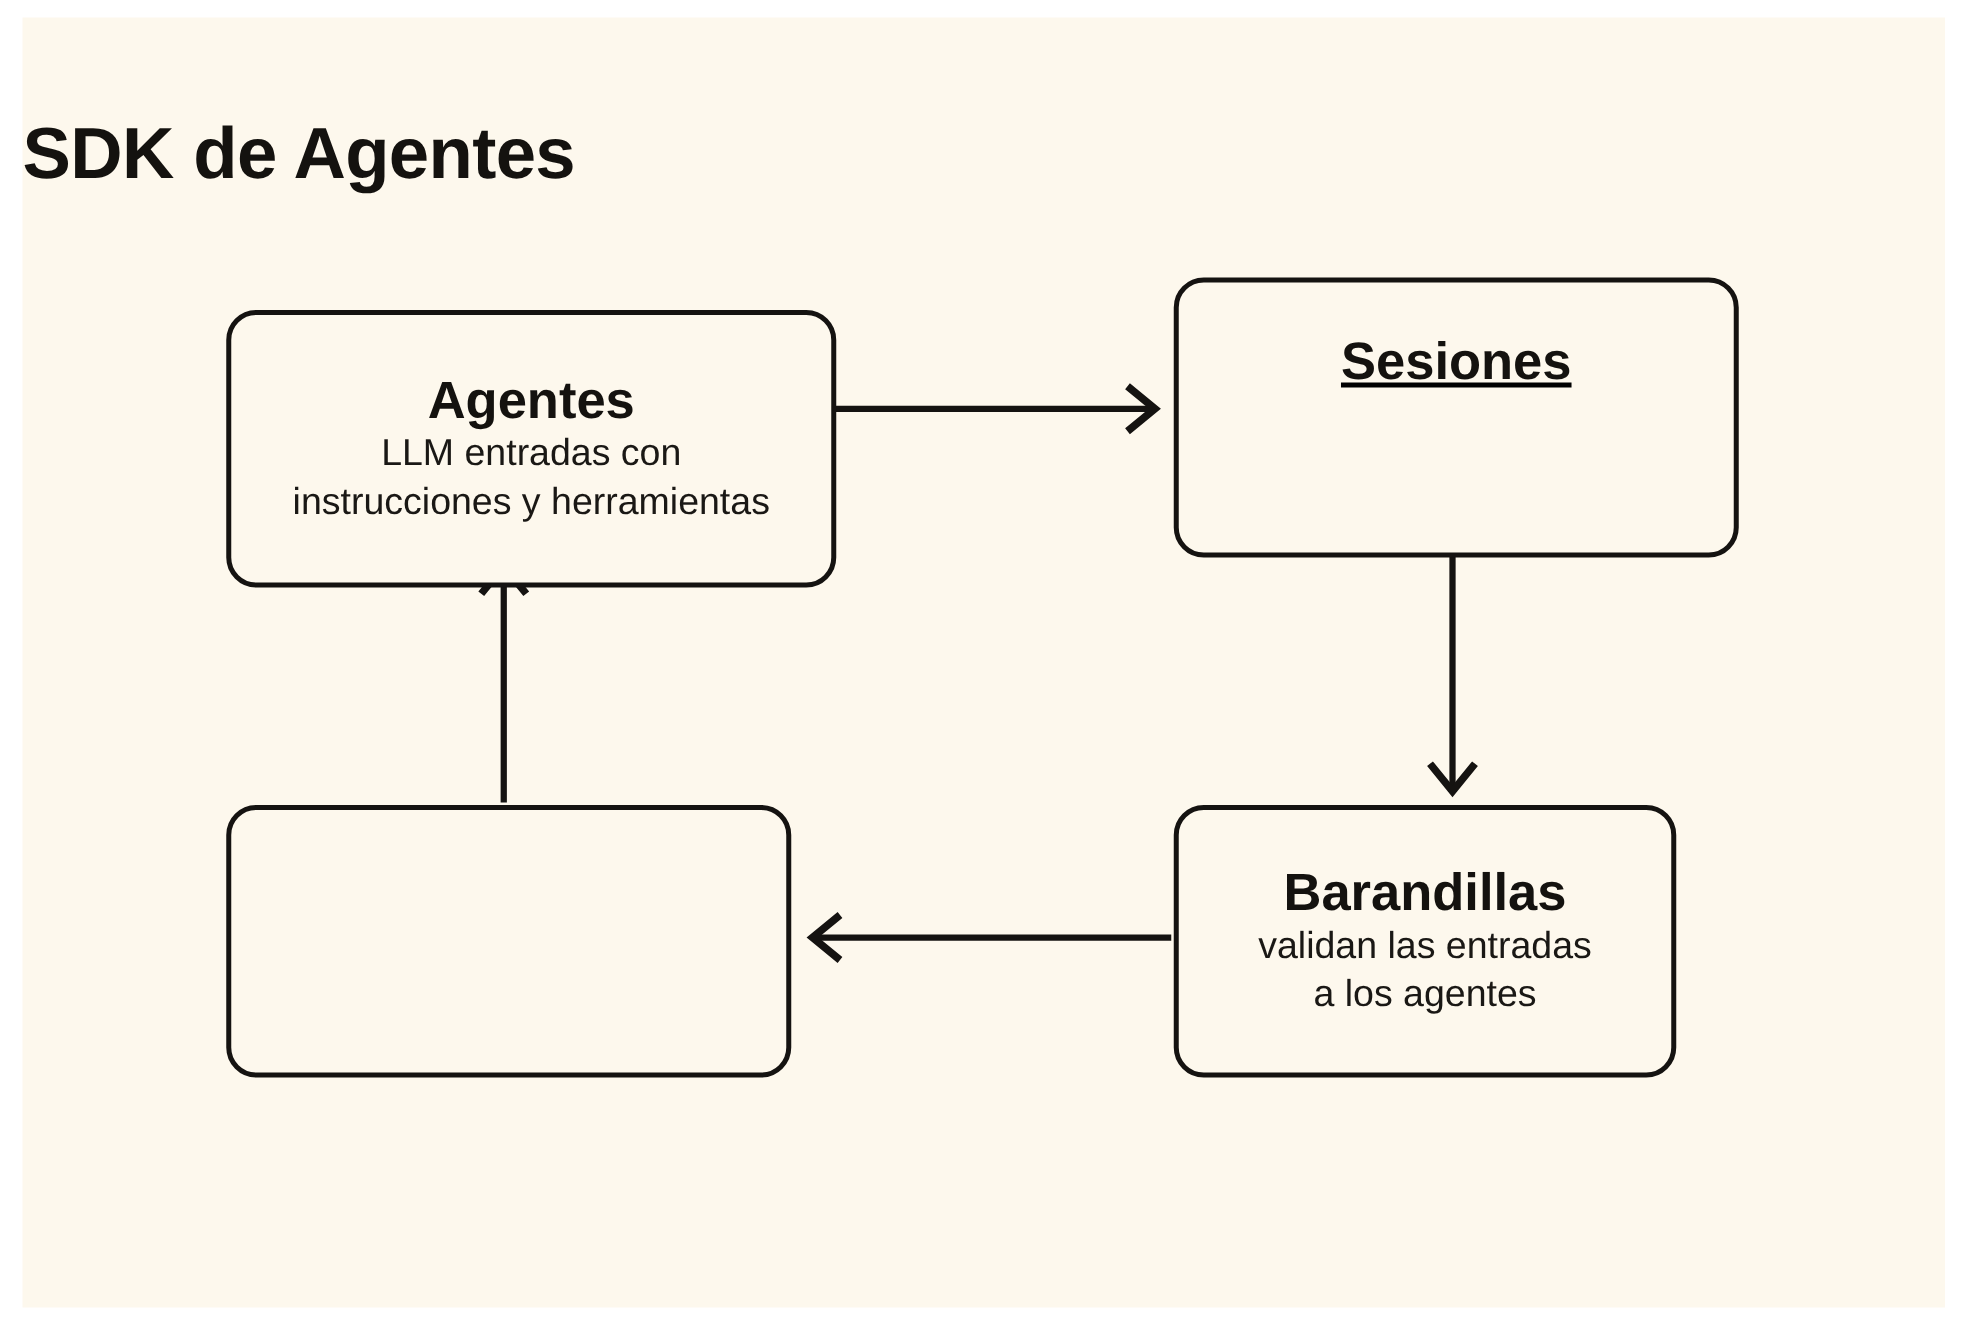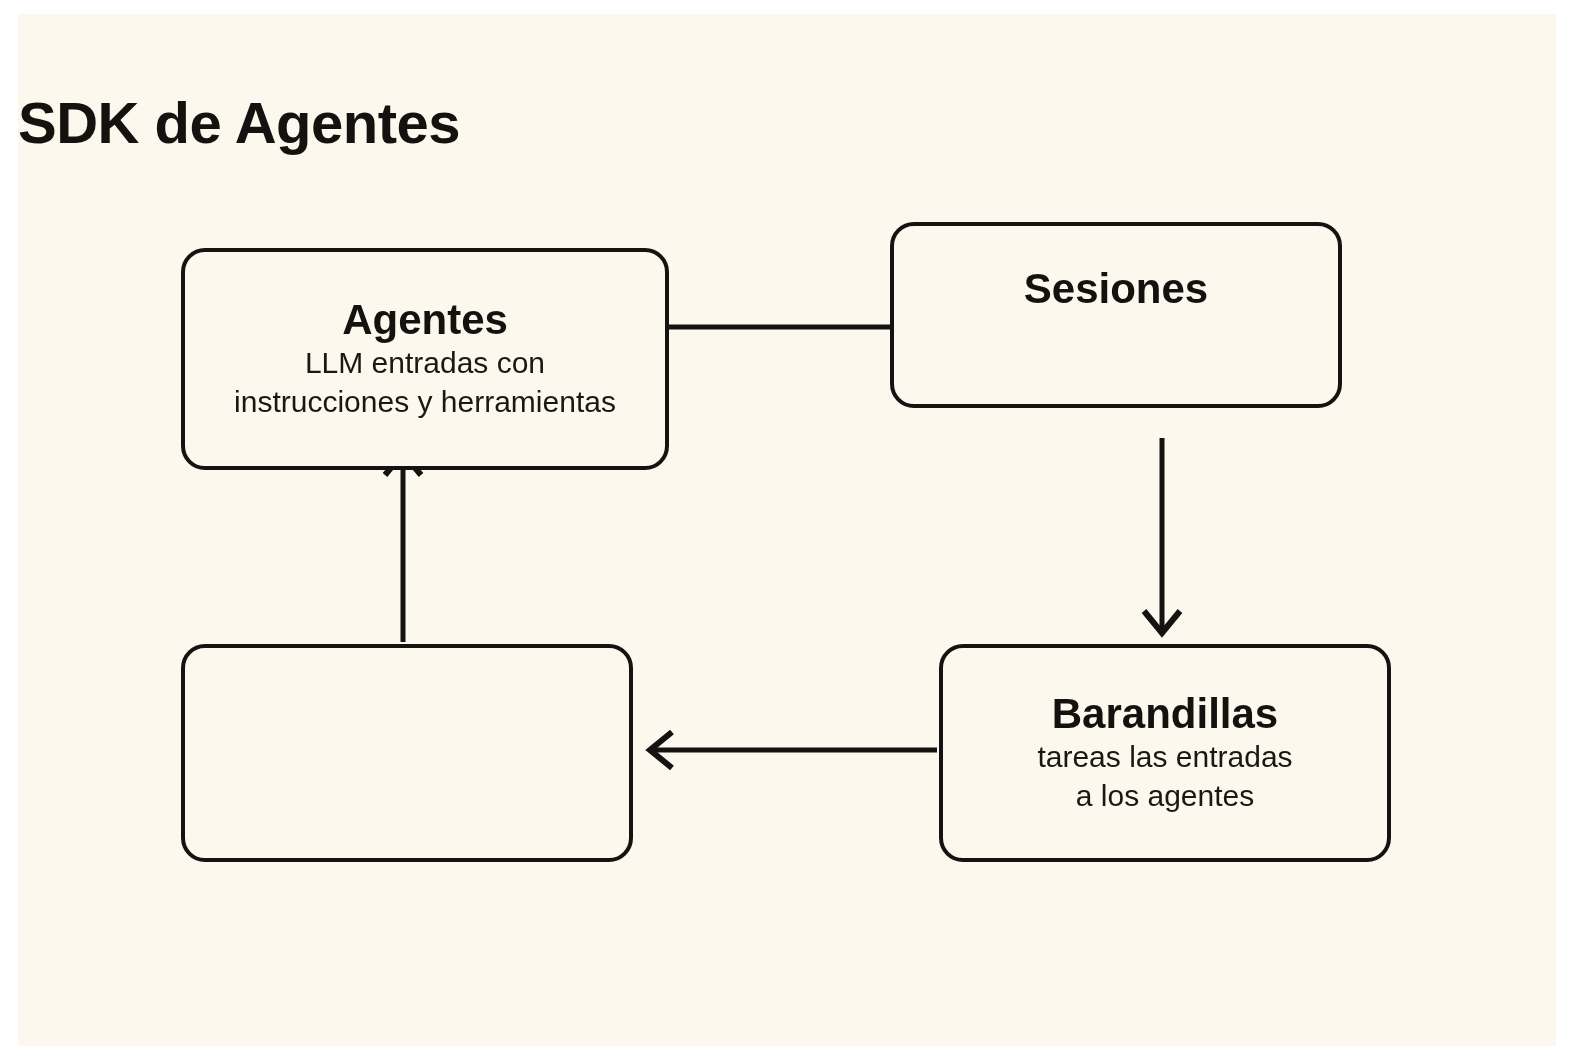--- a/index.html
+++ b/index.html
@@ -63,23 +63,23 @@
     font-size: 30px;
     font-weight: normal;
     color: #1a1815;
     line-height: 1.28;
     text-align: center;
     white-space: pre-line;
   }
 
   
   #box-agentes      { left: 163px; top: 208px; width: 488px;  height: 222px; margin-top: 26px; }
-  #box-sesiones     { left: 872px; top: 208px; width: 452px;  height: 186px; }
+  #box-sesiones     { left: 921px; top: 208px; width: 452px;  height: 224px; text-decoration: underline; }
   #box-transferencias { left: 163px; top: 630px; width: 452px; height: 218px; }
-  #box-barandillas  { left: 921px; top: 630px; width: 452px;  height: 218px; }
+  #box-barandillas  { left: 921px; top: 630px; width: 402px;  height: 218px; }
 
   
   #box-sesiones { justify-content: flex-start; padding-top: 40px; overflow: visible; }
   #box-sesiones .node-desc { position: relative; }
 
   
   #arrow-layer {
     position: absolute;
     left: 0; top: 0;
     width: 1538px;
@@ -139,18 +139,18 @@
 
     <div class="node-box" id="box-sesiones">
       <div class="node-title">Sesiones</div>
     </div>
 
     <div class="node-box" id="box-transferencias">
     </div>
 
     <div class="node-box" id="box-barandillas">
       <div class="node-title">Barandillas</div>
-      <div class="node-desc">tareas las entradas
+      <div class="node-desc">validan las entradas
 a los agentes</div>
     </div>
 
   </div>
 </div>
 
 </body></html>

